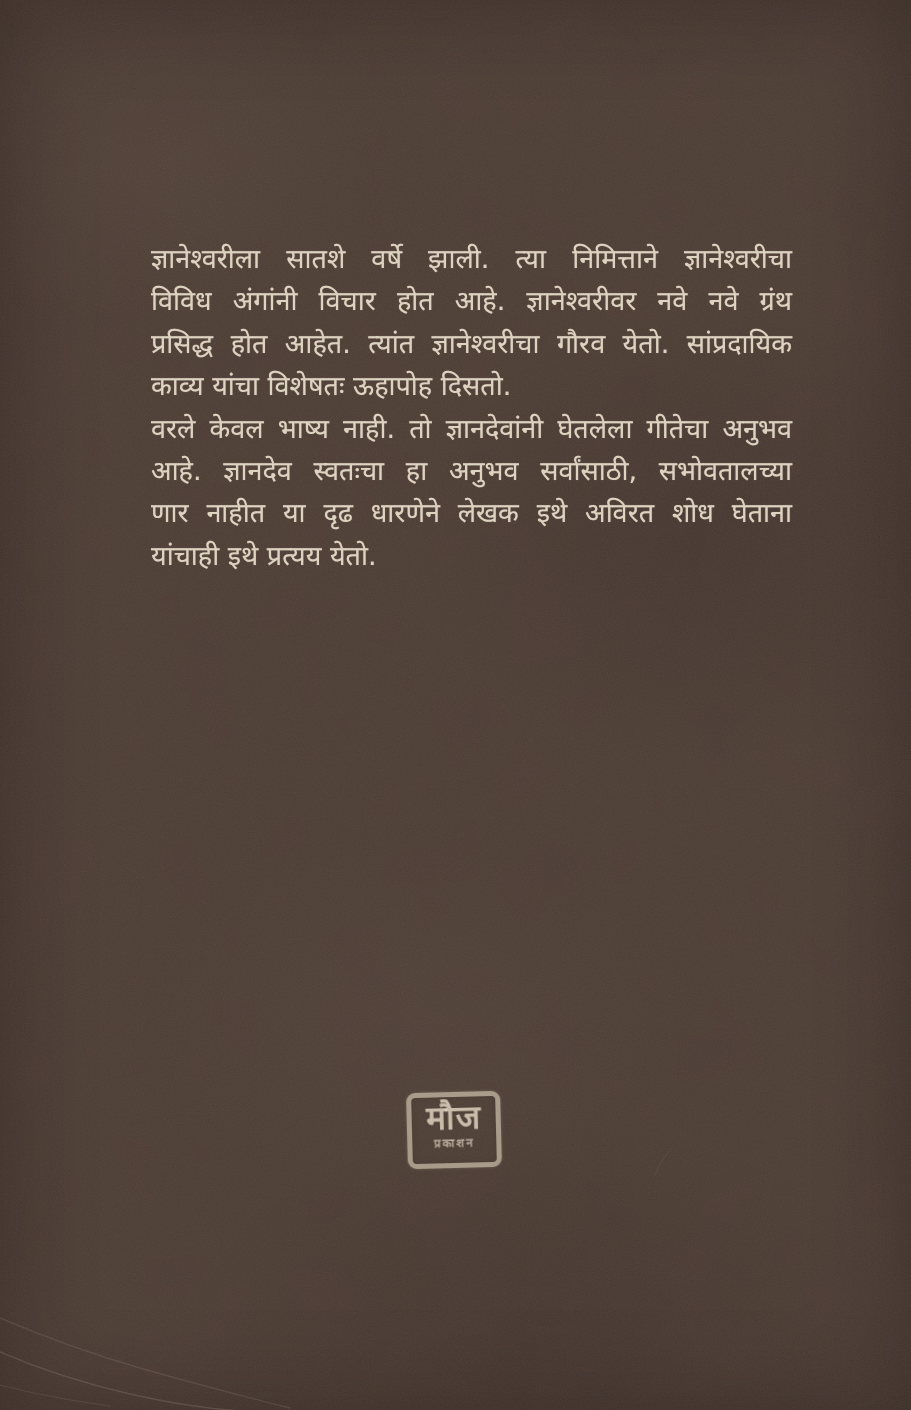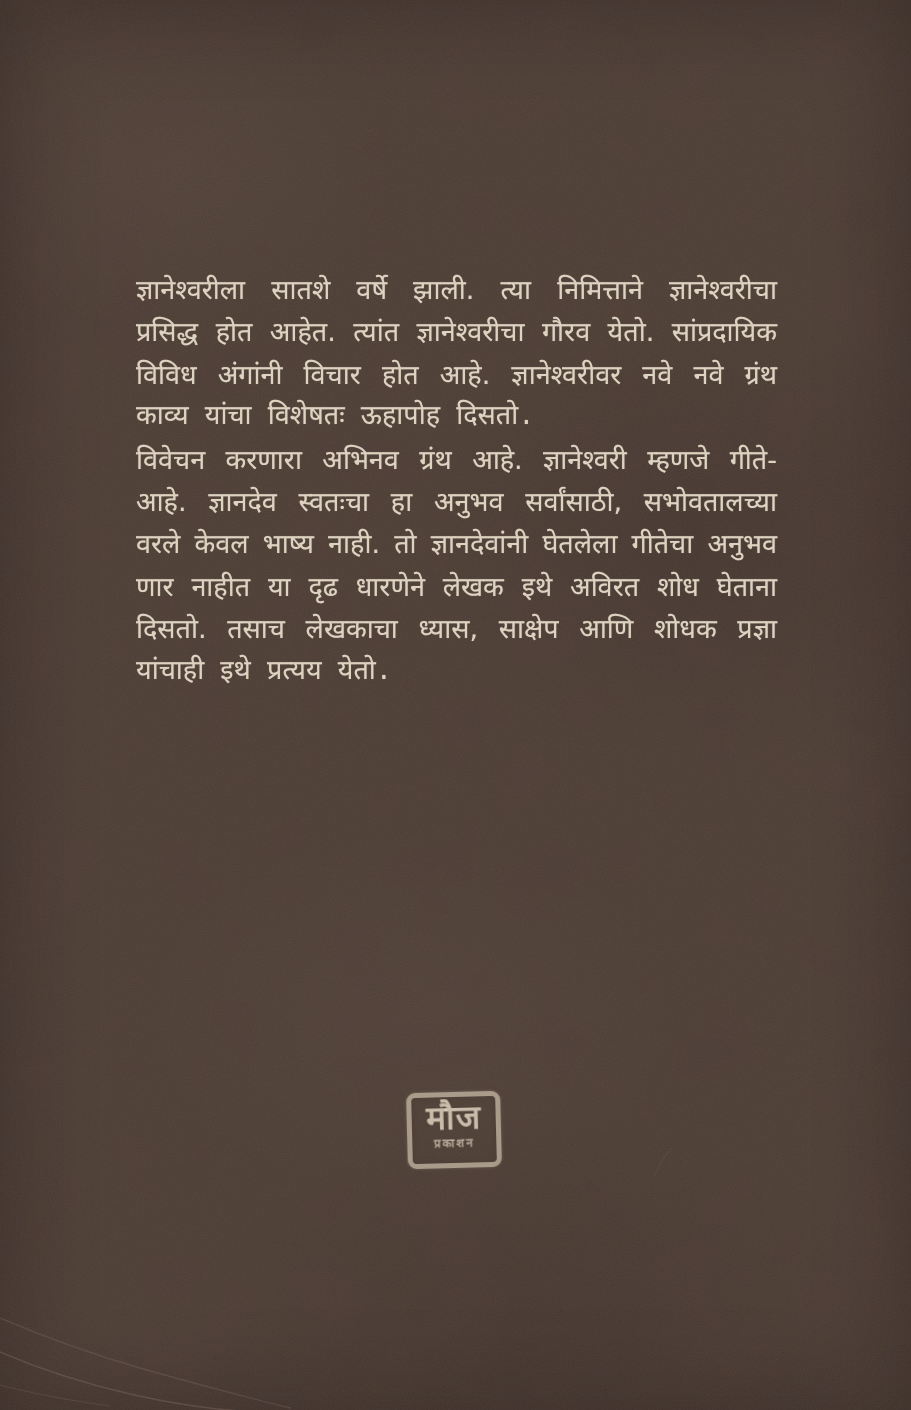--- a/index.html
+++ b/index.html
@@ -22,43 +22,41 @@
     box-shadow: inset 0 0 90px rgba(18,11,7,0.38);
   }
   .texture {
     position: absolute;
     left: 0; top: 0;
     width: 911px; height: 1410px;
     pointer-events: none;
   }
   .blurb {
     position: absolute;
-    left: 136px;
+    left: 151px;
     top: 238px;
     width: 641px;
     color: #ddd3c1;
     font-size: 27px;
     line-height: 42.4px;
     text-shadow: 0 0 1px rgba(232,222,202,0.45);
-    margin-top: 31px;
   }
   .blurb p {
     margin: 0;
     padding: 0;
   }
   .line {
     text-align: justify;
     text-align-last: justify;
     white-space: normal;
     height: 42.4px;
     overflow: visible;
   }
   .line.para-end {
     text-align-last: left;
-    font-family: Liberation Mono, monospace;
   }
   .stamp {
     position: absolute;
     left: 407px;
     top: 1092px;
     width: 84px;
     height: 66px;
     border: 5px solid rgba(222,210,188,0.62);
     border-radius: 9px;
     transform: rotate(-1.5deg);
@@ -108,32 +106,30 @@
       <path d="M0,1318 Q70,1348 140,1368 T290,1408" stroke-width="1.4" opacity="0.22"></path>
       <path d="M0,1352 Q60,1378 130,1394 T260,1412" stroke-width="1.6" opacity="0.28"></path>
       <path d="M0,1385 Q50,1398 110,1406" stroke-width="1.2" opacity="0.20"></path>
       <path d="M655,1175 Q662,1158 672,1148" stroke-width="1" opacity="0.15"></path>
     </g>
   </svg>
 
   <div class="blurb">
     <p>
       <span class="line" style="display:block">ज्ञानेश्वरीला सातशे वर्षे झाली. त्या निमित्ताने ज्ञानेश्वरीचा</span>
+      <span class="line" style="display:block">विविध अंगांनी विचार होत आहे. ज्ञानेश्वरीवर नवे नवे ग्रंथ</span>
       <span class="line" style="display:block">प्रसिद्ध होत आहेत. त्यांत ज्ञानेश्वरीचा गौरव येतो. सांप्रदायिक</span>
-      <span class="line" style="display:block">विविध अंगांनी विचार होत आहे. ज्ञानेश्वरीवर नवे नवे ग्रंथ</span>
       <span class="line para-end" style="display:block">काव्य यांचा विशेषतः ऊहापोह दिसतो.</span>
     </p>
     <p>
-      <span class="line" style="display:block">विवेचन करणारा अभिनव ग्रंथ आहे. ज्ञानेश्वरी म्हणजे गीते-</span>
+      <span class="line" style="display:block">वरले केवल भाष्य नाही. तो ज्ञानदेवांनी घेतलेला गीतेचा अनुभव</span>
       <span class="line" style="display:block">आहे. ज्ञानदेव स्वतःचा हा अनुभव सर्वांसाठी, सभोवतालच्या</span>
-      <span class="line" style="display:block">वरले केवल भाष्य नाही. तो ज्ञानदेवांनी घेतलेला गीतेचा अनुभव</span>
     </p>
     <p>
       <span class="line" style="display:block">णार नाहीत या दृढ धारणेने लेखक इथे अविरत शोध घेताना</span>
-      <span class="line" style="display:block">दिसतो. तसाच लेखकाचा ध्यास, साक्षेप आणि शोधक प्रज्ञा</span>
       <span class="line para-end" style="display:block">यांचाही इथे प्रत्यय येतो.</span>
     </p>
   </div>
 
   <div class="stamp">
     <span class="name">मौज</span>
     <span class="subtitle">प्रकाशन</span>
   </div>
 
 </div>

